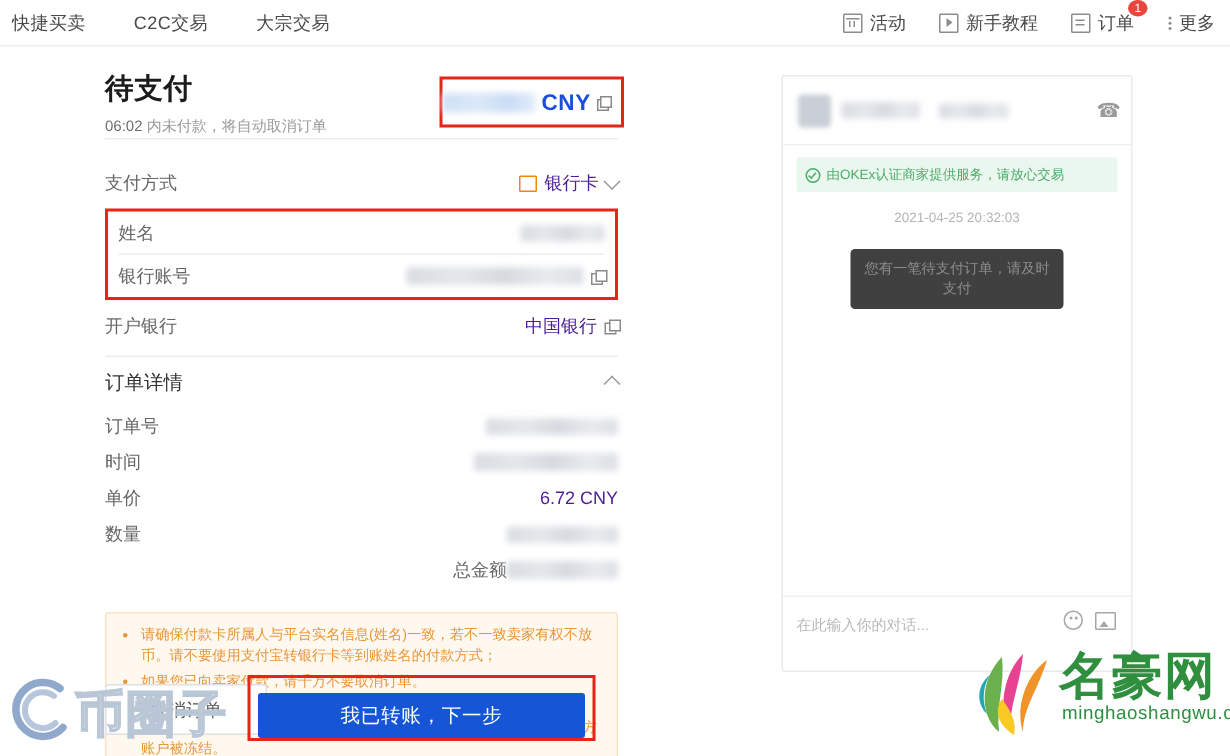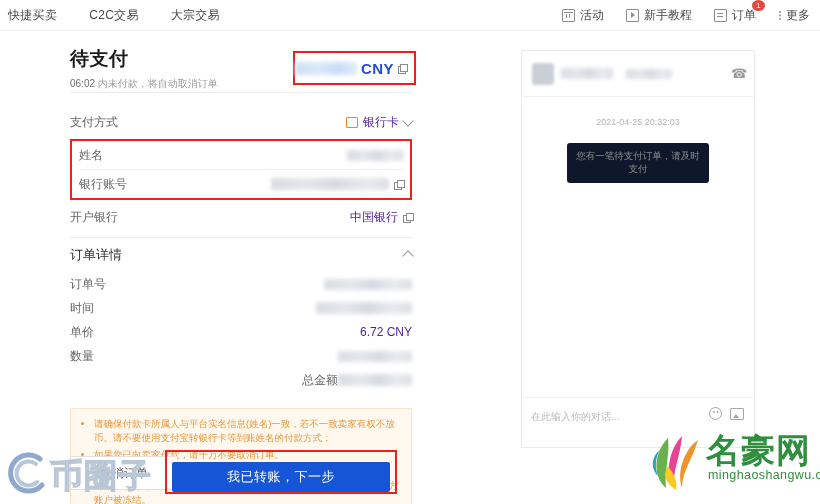--- a/index.html
+++ b/index.html
@@ -106,21 +106,21 @@
   .phone-ico{margin-left:auto;width:13px;height:13px;position:relative;color:#9a9a9a;font-size:13px;line-height:13px;}
   .chat-body{position:relative;height:300px;padding:8px 9px 0 9px;box-sizing:border-box;}
   .sys-banner{
     background:#eaf7ee;color:#4bab6a;font-size:9px;border-radius:2px;padding:5px 6px;
     display:flex;align-items:center;gap:4px;
   }
   .chk{width:8px;height:8px;border:1px solid #4bab6a;border-radius:50%;display:inline-block;position:relative;flex:none;}
   .chk:after{content:"";position:absolute;left:2px;top:1.5px;width:2px;height:4px;border-right:1px solid #4bab6a;border-bottom:1px solid #4bab6a;transform:rotate(40deg);}
   .ts{text-align:center;color:#b5b5b5;font-size:9px;margin-top:12px;}
   .msg{
-    margin:16px auto 0 auto;width:142px;background:#0f172a;color:#8b8b8b;font-size:9.5px;
+    margin:16px auto 0 auto;width:142px;background:#404040;color:#8b8b8b;font-size:9.5px;
     border-radius:3px;padding:7px 9px;text-align:center;box-sizing:border-box;
   }
   .chat-foot{position:absolute;left:0;bottom:0;width:100%;height:50px;border-top:1px solid #f0f0f0;box-sizing:border-box;}
   .chat-input{
     position:absolute;left:9px;top:12px;font-size:10px;color:#b9b9b9;
   }
   .foot-icos{position:absolute;right:10px;top:9px;display:flex;gap:8px;align-items:center;}
   .emo{width:11px;height:11px;border:1px solid #a6a6a6;border-radius:50%;position:relative;}
   .emo:after{content:"";position:absolute;left:2.5px;top:2.5px;width:2px;height:2px;border-radius:50%;background:#a6a6a6;box-shadow:3.5px 0 0 #a6a6a6;}
   .pic{width:12px;height:10px;border:1px solid #a6a6a6;border-radius:1px;position:relative;}
@@ -274,20 +274,24 @@
 
 <div id="chat">
   <div class="chat-head">
     <div class="avatar"></div>
     <span class="blur" style="width:52px;height:11px;"></span>
     <span class="blur" style="width:46px;height:10px;margin-left:6px;"></span>
     <span class="phone-ico">☎</span>
   </div>
 
   <div class="chat-body">
+    <div class="sys-banner">
+      <i class="chk"></i>
+      <span>由OKEx认证商家提供服务，请放心交易</span>
+    </div>
     <div class="ts">2021-04-25 20:32:03</div>
     <div class="msg">您有一笔待支付订单，请及时支付</div>
   </div>
 
   <div class="chat-foot">
     <div class="chat-input">在此输入你的对话...</div>
     <div class="foot-icos">
       <i class="emo"></i>
       <i class="pic"></i>
     </div>

